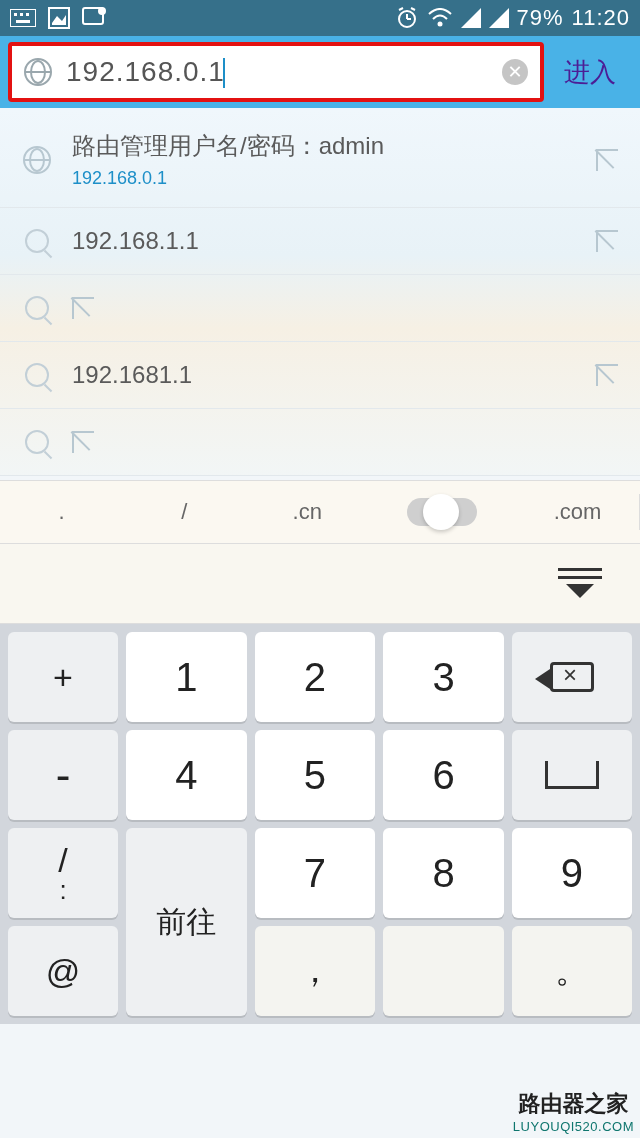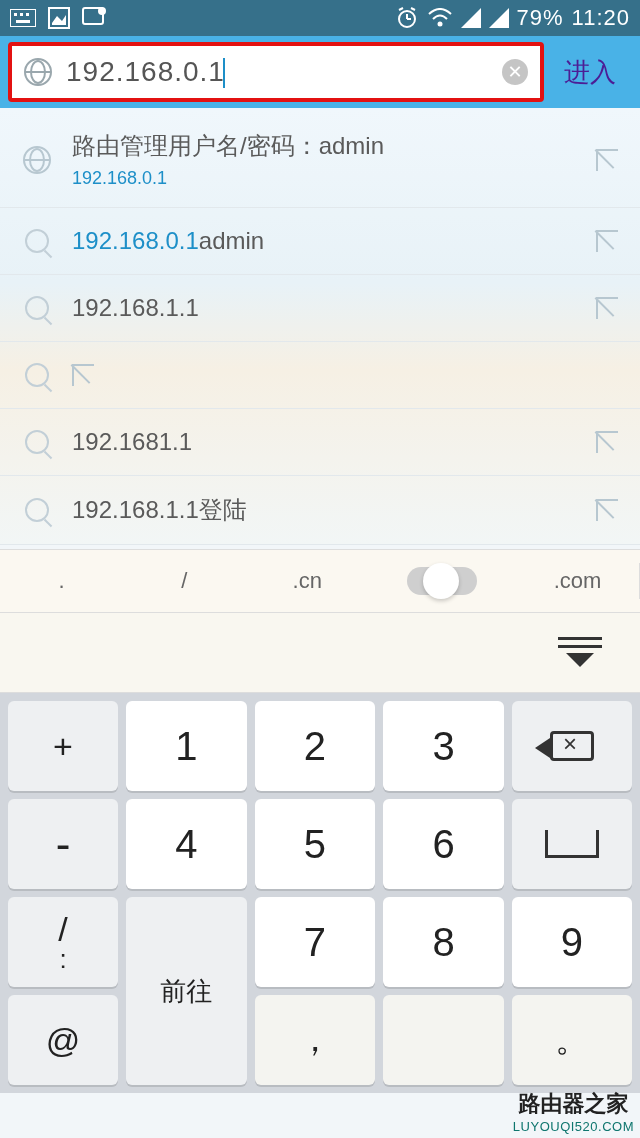--- a/index.html
+++ b/index.html
@@ -44,21 +44,21 @@
 
 .ime-top { height:80px; background:#f9f7f0; display:flex; justify-content:flex-end; align-items:center; padding-right:38px; border-bottom:1px solid #ddd;}
 .collapse { width:44px; height:32px;}
 .collapse-lines{ height:3px; background:#333; margin-bottom:5px;}
 .collapse-tri{ width:0;height:0;border-left:14px solid transparent;border-right:14px solid transparent;border-top:14px solid #333;margin:0 auto;}
 
 .keypad { background:#d2d6dc; padding:8px; display:grid; grid-template-columns: 110px 1fr 1fr 1fr 120px; grid-template-rows: repeat(4, 90px); gap:8px;}
 .key { background:#fff; border-radius:6px; display:flex; align-items:center; justify-content:center; font-size:40px; color:#222; box-shadow:0 2px 0 rgba(0,0,0,0.12);}
 .key.side { background:#eef0f2;}
 .key.sm { font-size:34px;}
-.key.action { font-size:26px;}
+.key.action { font-size:30px;}
 .backspace{ width:44px;height:30px;border:3px solid #333;border-radius:4px;position:relative;}
 .backspace::before{content:"";position:absolute;left:-18px;top:2px;width:0;height:0;border-top:12px solid transparent;border-bottom:12px solid transparent;border-right:18px solid #333;}
 .backspace::after{content:"×";position:absolute;left:10px;top:-4px;color:#333;font-size:24px;}
 .space{width:54px;height:28px;border-bottom:3px solid #333;border-left:3px solid #333;border-right:3px solid #333;}
 
 .watermark { position:absolute; right:6px; bottom:4px; text-align:center; color:#222;}
 .watermark .t { font-size:22px; font-weight:bold;}
 .watermark .u { font-size:13px; color:#0f766e; letter-spacing:0.5px;}
 </style>
 </head>
@@ -123,48 +123,40 @@
     <div class="sug-text">
       <div>路由管理用户名/密码：admin</div>
       <div class="sug-sub">192.168.0.1</div>
     </div>
     <div class="arrow-nw"></div>
   </div>
   <div class="sug-row">
     <div class="sug-icon">
         <div class="mag"></div>
       </div>
-    <div class="sug-text"><span class="hl">192.168.0.1</span><span>admin</span></div>
-    <div class="arrow-nw"></div>
-  </div>
-  <div class="sug-row">
-    <div class="sug-icon">
-        <div class="mag"></div>
-      </div>
     <div class="sug-text">192.168.1.1</div>
     <div class="arrow-nw"></div>
   </div>
   <div class="sug-row">
     <div class="sug-icon">
         <div class="mag"></div>
       </div>
     <div class="arrow-nw"></div>
   </div>
   <div class="sug-row">
     <div class="sug-icon">
         <div class="mag"></div>
       </div>
     <div class="sug-text">192.1681.1</div>
     <div class="arrow-nw"></div>
   </div>
   <div class="sug-row">
     <div class="sug-icon">
         <div class="mag"></div>
       </div>
-    <div class="sug-text">192.168.1.1登陆</div>
     <div class="arrow-nw"></div>
   </div>
 </div>
 
 <div class="shortcut-bar">
   <div class="sc-item">.</div>
   <div class="sc-item">/</div>
   <div class="sc-item">.cn</div>
   <div class="sc-toggle">
       <div class="toggle"></div>

